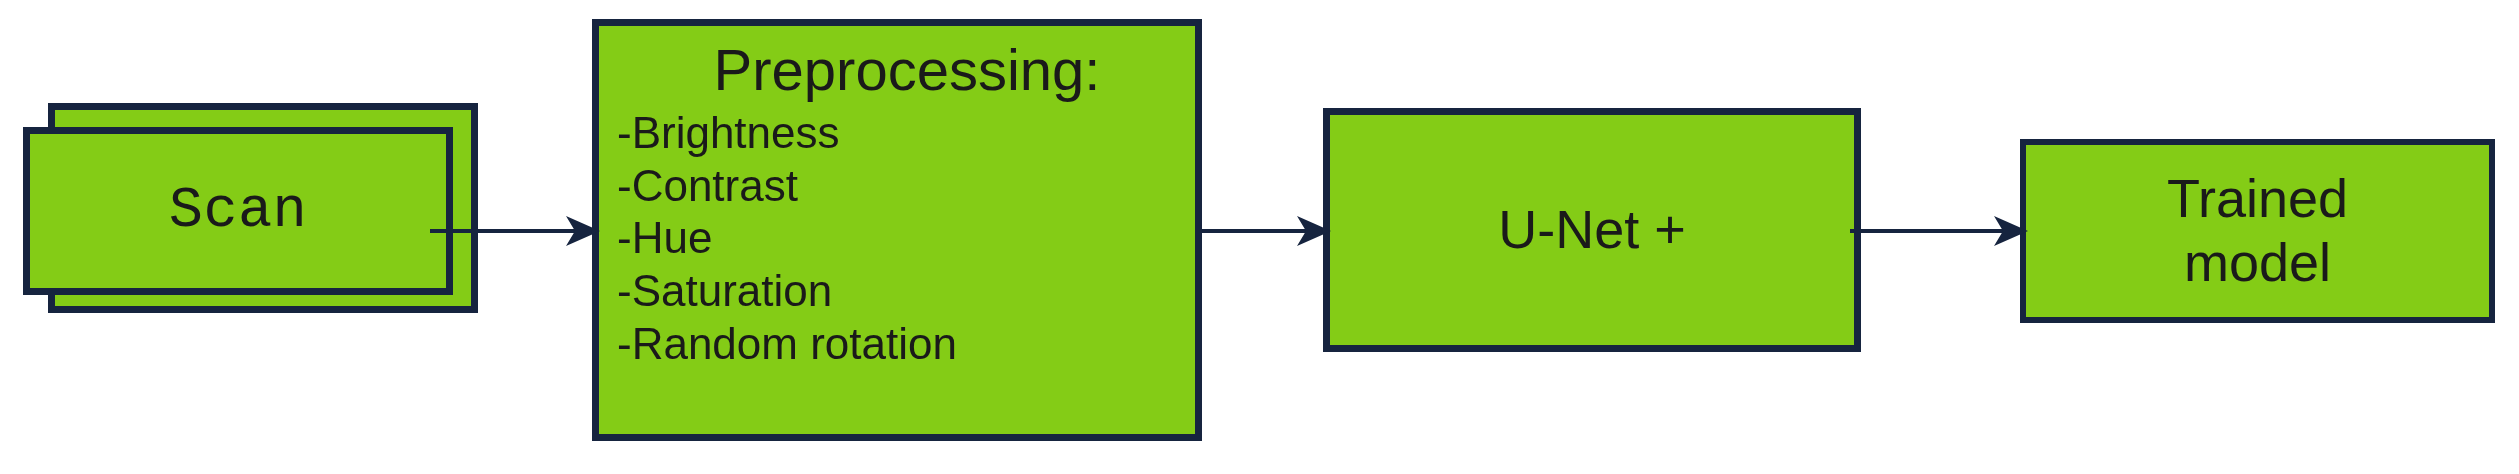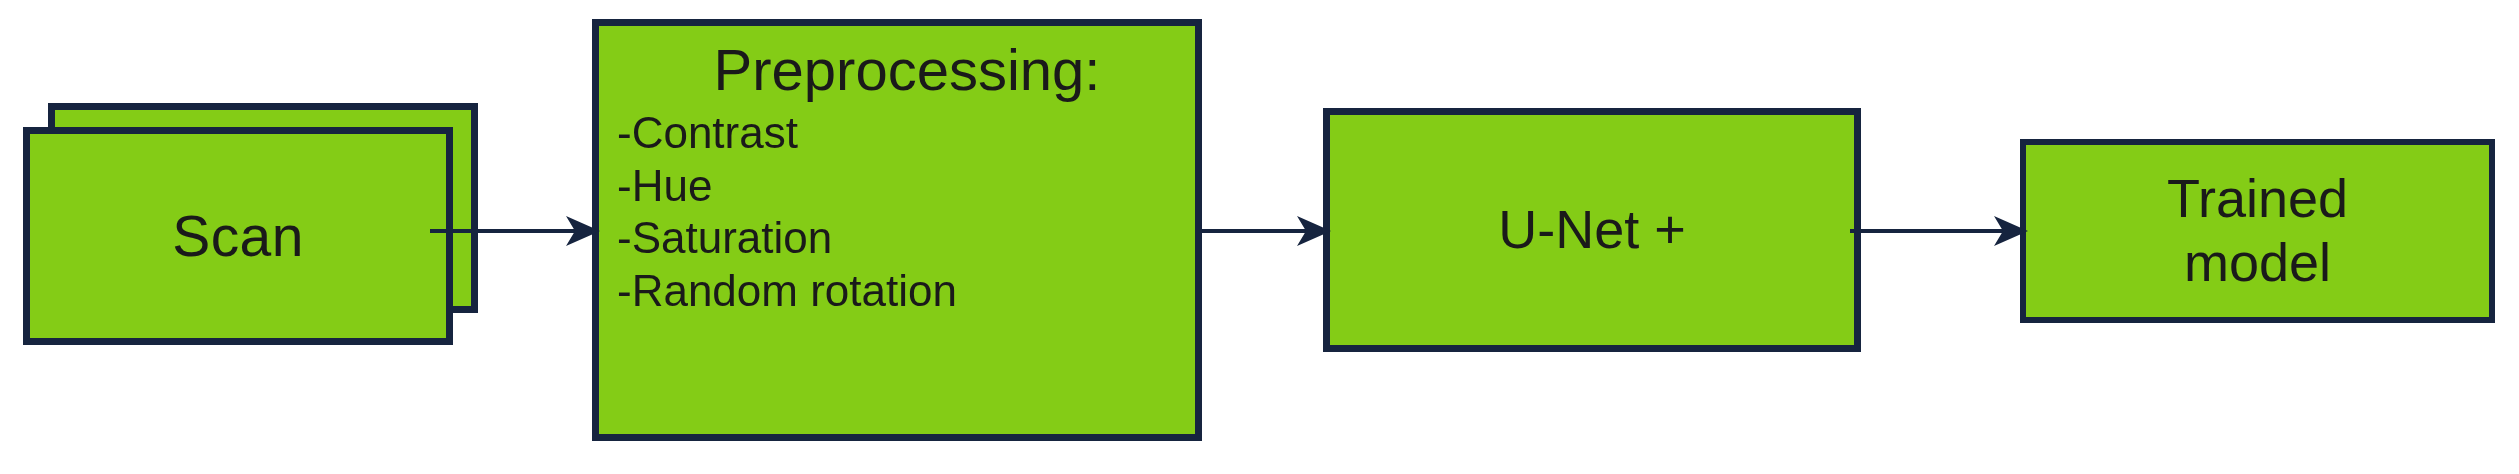--- a/index.html
+++ b/index.html
@@ -42,22 +42,23 @@
     left: 48px;
     top: 103px;
     width: 430px;
     height: 210px;
     z-index: 1;
   }
   #scan-front {
     left: 23px;
     top: 127px;
     width: 430px;
-    height: 218px;
+    height: 168px;
     z-index: 2;
+    font-family: Liberation Mono, monospace;
   }
   #scan-front .node-label {
     font-size: 57px;
     line-height: 1.1;
     letter-spacing: 0.4px;
   }
 
   
   #preprocessing-box {
     left: 592px;
@@ -148,20 +149,21 @@
     <svg width="170" height="40" viewBox="0 0 170 40">
       <line x1="0" y1="20" x2="148" y2="20" stroke="#16243f" stroke-width="4"></line>
       <path d="M 170 20 L 136 5 L 145 20 L 136 35 Z" fill="#16243f"></path>
     </svg>
   </div>
 
   <div class="node" id="preprocessing-box">
     <div id="preprocessing-inner">
       <div id="preprocessing-title">Preprocessing:</div>
       <ul id="preprocessing-list">
+        <li>-Brightness</li>
         <li>-Contrast</li>
         <li>-Hue</li>
         <li>-Saturation</li>
         <li>-Random rotation</li>
       </ul>
     </div>
   </div>
 
   <div class="arrow" id="arrow-preprocessing-to-unet">
     <svg width="135" height="40" viewBox="0 0 135 40">

